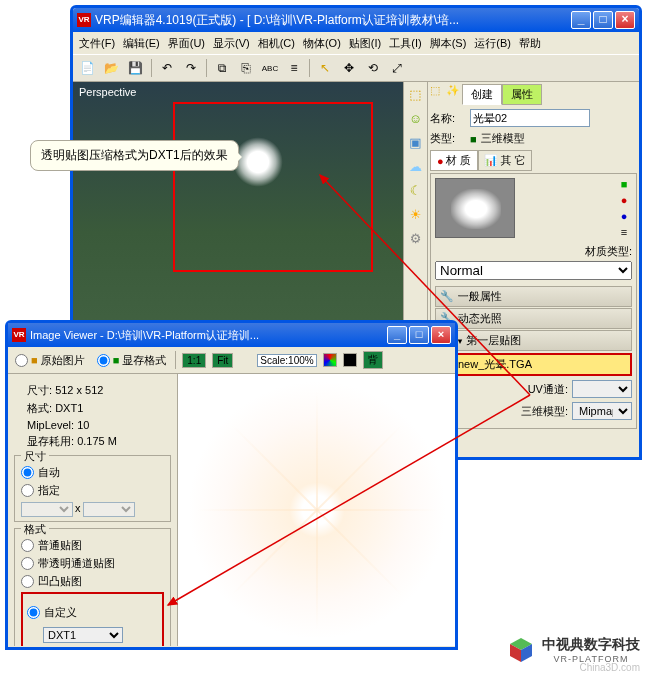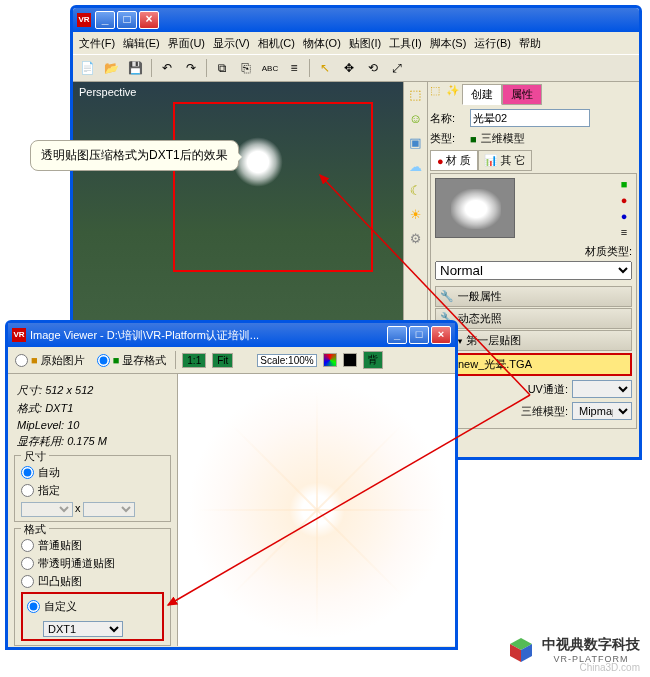--- a/index.html
+++ b/index.html
@@ -26,21 +26,21 @@
 .viewport-label { position: absolute; left: 6px; top: 4px; color: #fff; font-size: 11px; z-index: 2; }
 .scene { position: absolute; inset: 0; background: linear-gradient(180deg,#2a3f4a 0%,#3a5a3a 40%,#4a6a4a 100%); }
 .redbox { position: absolute; left: 100px; top: 20px; width: 200px; height: 170px; border: 2px solid #e00; }
 .flare { position: absolute; left: 160px; top: 55px; width: 50px; height: 50px; background: radial-gradient(circle,#fff 0%,#fff 30%,rgba(255,255,255,0.6) 50%,transparent 70%); border-radius: 50%; }
 
 .icol { width: 24px; background: #ece9d8; border-left: 1px solid #aca899; display: flex; flex-direction: column; align-items: center; padding-top: 4px; gap: 6px; }
 .icol .ic { width: 18px; height: 18px; cursor: pointer; text-align: center; line-height: 18px; font-size: 13px; }
 
 .props { flex: 1; background: #ece9d8; border-left: 1px solid #aca899; padding: 2px; overflow: hidden; }
 .tabrow { display: flex; gap: 0; margin-bottom: 2px; }
-.tab { padding: 2px 8px; border: 1px solid #aca899; background: #ec4899; cursor: pointer; font-size: 11px; }
+.tab { padding: 2px 8px; border: 1px solid #aca899; background: #bef264; cursor: pointer; font-size: 11px; }
 .tab.active { background: #fff; border-bottom: 1px solid #fff; }
 .tabic { width: 16px; height: 16px; display: inline-block; vertical-align: middle; }
 
 .field { display: flex; align-items: center; margin: 4px 0; gap: 4px; }
 .field label { width: 36px; }
 .field input[type=text], .field select { border: 1px solid #7f9db9; height: 18px; padding: 0 2px; font-size: 11px; }
 .chk { width: 13px; height: 13px; }
 
 .subtabs { display: flex; margin-top: 4px; }
 .subtab { padding: 2px 6px; border: 1px solid #aca899; background: #ece9d8; cursor: pointer; font-size: 11px; display: flex; align-items: center; gap: 2px; }
@@ -65,27 +65,27 @@
 .iv-win { position: absolute; left: 5px; top: 320px; width: 453px; height: 330px; border: 3px solid #0054e3; border-radius: 6px 6px 0 0; background: #ece9d8; }
 .iv-win .titlebar { font-size: 11px; }
 .iv-tools { background: #ece9d8; padding: 4px; display: flex; align-items: center; gap: 6px; border-bottom: 1px solid #aca899; flex-wrap: wrap; }
 .ivtab { display: flex; align-items: center; gap: 3px; padding: 1px 3px; cursor: pointer; }
 .ivtab input { margin: 0; }
 .ivbtn { border: 1px solid #aca899; padding: 1px 4px; background: #15803d; cursor: pointer; font-size: 10px; }
 .scalebox { border: 1px solid #7f9db9; padding: 0 2px; background: #fff; font-size: 10px; margin-left: 18px; }
 
 .iv-body { display: flex; height: calc(100% - 52px); }
 .iv-left { width: 170px; padding: 6px; border-right: 1px solid #aca899; overflow: hidden; }
-.info { margin: 3px 3px; font-size: 11px; font-style: italic; }
+.info { margin: 3px 13px; font-size: 11px; }
 .grp { border: 1px solid #aca899; margin-top: 6px; padding: 6px 6px 4px; position: relative; }
 .grp .gt { position: absolute; top: -7px; left: 6px; background: #ece9d8; padding: 0 3px; font-size: 11px; }
 .radio-row { margin: 3px 0; display: flex; align-items: center; gap: 4px; }
 .dim-inputs { display: flex; gap: 2px; margin-top: 4px; }
 .dim-inputs select { width: 52px; border: 1px solid #7f9db9; font-size: 10px; }
-.custom-box { border: 2px solid #c00; padding: 2px 4px; margin-top: 2px; }
+.custom-box { border: 2px solid #c00; padding: 8px 4px; margin-top: 2px; }
 .fmt-sel { width: 80px; margin: 4px 0 0 16px; border: 1px solid #7f9db9; font-size: 11px; }
 
 .iv-img { flex: 1; background: #fff; position: relative; }
 .big-flare { position: absolute; left: 50%; top: 50%; width: 260px; height: 260px; transform: translate(-50%,-50%); background: radial-gradient(circle,#fff 0%,#fff 8%,rgba(255,240,220,0.9) 15%,rgba(255,230,200,0.4) 30%,rgba(255,220,200,0.15) 50%,transparent 70%); }
 .ray { position: absolute; left: 50%; top: 50%; width: 2px; height: 120px; background: linear-gradient(rgba(255,230,200,0.6),transparent); transform-origin: top center; }
 
 
 .tooltip { position: absolute; left: 30px; top: 140px; background: #fffff0; border: 1px solid #aca899; border-radius: 8px; padding: 6px 10px; font-size: 12px; z-index: 10; }
 .tooltip:after { content: ''; position: absolute; right: -10px; top: 10px; border: 6px solid transparent; border-left-color: #fffff0; }
 
@@ -97,20 +97,21 @@
 .logo-txt { font-size: 14px; font-weight: bold; color: #333; }
 .logo-sub { font-size: 9px; color: #666; letter-spacing: 1px; text-align: center; }
 .watermark { position: absolute; right: 10px; bottom: 4px; font-size: 10px; color: rgba(0,0,0,0.25); }
 </style>
 </head>
 <body>
 
 <div class="main-win">
   <div class="titlebar">
     <div class="ico">VR</div>
+    <div class="ttl">VRP编辑器4.1019(正式版) - [ D:\培训\VR-Platform认证培训教材\培...</div>
     <div class="winbtns">
       <div class="winbtn">_</div>
       <div class="winbtn">□</div>
       <div class="winbtn close">×</div>
     </div>
   </div>
   <div class="menubar">
     <span>文件(F)</span>
     <span>编辑(E)</span>
     <span>界面(U)</span>

